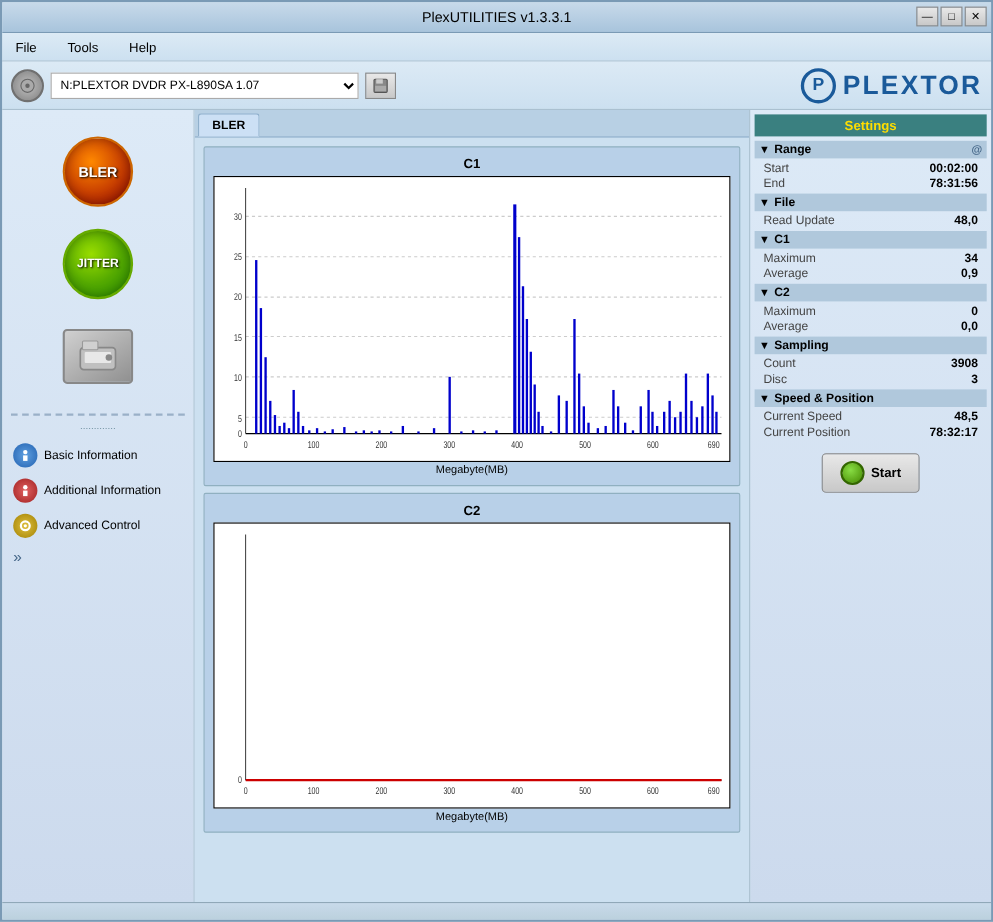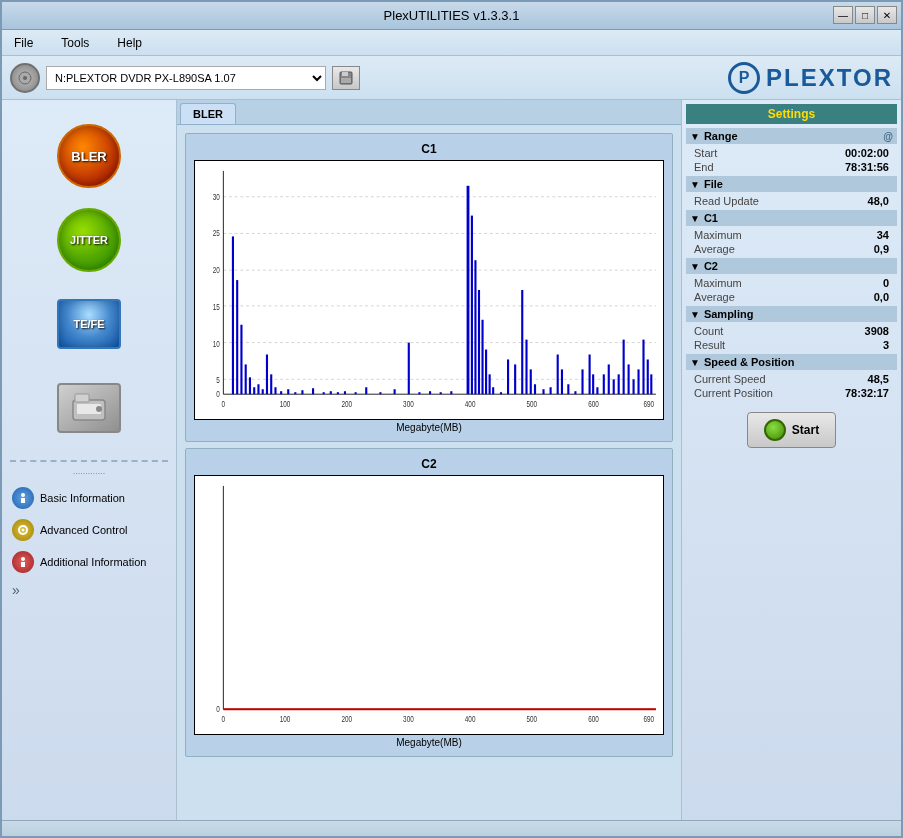--- a/index.html
+++ b/index.html
@@ -433,23 +433,20 @@
         <div class="disc-icon bler-icon">
           <span style="font-size:13px; font-weight:bold;">BLER</span>
         </div>
       </div>
       <div class="disc-btn">
         <div class="disc-icon jitter-icon">
           <span style="font-size:11px; font-weight:bold;">JITTER</span>
         </div>
       </div>
       <div class="disc-btn">
-        <div class="disc-icon tefe-icon" style="display:flex;align-items:center;justify-content:center; color:#fff; font-size:11px; font-weight:bold;">TE/FE</div>
-      </div>
-      <div class="disc-btn">
         <div class="disc-icon drive-scan-icon" style="display:flex;align-items:center;justify-content:center;">
           <svg width="40" height="32" viewBox="0 0 40 32">
             <rect x="4" y="8" width="32" height="20" rx="3" fill="#c0c0c0" stroke="#888" stroke-width="1.5"></rect>
             <rect x="8" y="12" width="24" height="10" rx="1" fill="#e8e8e8"></rect>
             <rect x="6" y="2" width="14" height="8" rx="1" fill="#d0d0d0" stroke="#999" stroke-width="1"></rect>
             <circle cx="30" cy="17" r="3" fill="#888"></circle>
           </svg>
         </div>
       </div>
     </div>
@@ -461,36 +458,36 @@
       <div class="sidebar-nav-item">
         <div class="nav-icon nav-icon-basic">
           <svg width="14" height="14" viewBox="0 0 14 14">
               <circle cx="7" cy="4" r="2" fill="#fff"></circle>
               <rect x="5" y="7" width="4" height="5" fill="#fff"></rect>
             </svg>
         </div>
         <span>Basic Information</span>
       </div>
       <div class="sidebar-nav-item">
+        <div class="nav-icon nav-icon-additional">
+          <svg width="14" height="14" viewBox="0 0 14 14">
+              <circle cx="7" cy="4" r="2" fill="#fff"></circle>
+              <rect x="5" y="7" width="4" height="5" fill="#fff"></rect>
+            </svg>
+        </div>
+        <span>Additional Information</span>
+      </div>
+      <div class="sidebar-nav-item">
         <div class="nav-icon nav-icon-advanced">
           <svg width="14" height="14" viewBox="0 0 14 14">
               <circle cx="7" cy="7" r="4" fill="none" stroke="#fff" stroke-width="2"></circle>
               <circle cx="7" cy="7" r="1.5" fill="#fff"></circle>
             </svg>
         </div>
         <span>Advanced Control</span>
-      </div>
-      <div class="sidebar-nav-item">
-        <div class="nav-icon nav-icon-additional">
-          <svg width="14" height="14" viewBox="0 0 14 14">
-              <circle cx="7" cy="4" r="2" fill="#fff"></circle>
-              <rect x="5" y="7" width="4" height="5" fill="#fff"></rect>
-            </svg>
-        </div>
-        <span>Additional Information</span>
       </div>
     </div>
 
     <div class="sidebar-arrow">»</div>
   </div>
 
   <div id="center-content">
     <div id="tab-bar">
       <div class="tab active">BLER</div>
     </div>
@@ -688,21 +685,21 @@
 
     <div class="section-header">
       <span class="section-toggle">▼</span>
       <span>Sampling</span>
     </div>
     <div class="prop-row">
       <span class="prop-label">Count</span>
       <span class="prop-value">3908</span>
     </div>
     <div class="prop-row">
-      <span class="prop-label">Result</span>
+      <span class="prop-label">Disc</span>
       <span class="prop-value">3</span>
     </div>
 
     <div class="section-header">
       <span class="section-toggle">▼</span>
       <span>Speed &amp; Position</span>
     </div>
     <div class="prop-row">
       <span class="prop-label">Current Speed</span>
       <span class="prop-value">48,5</span>

